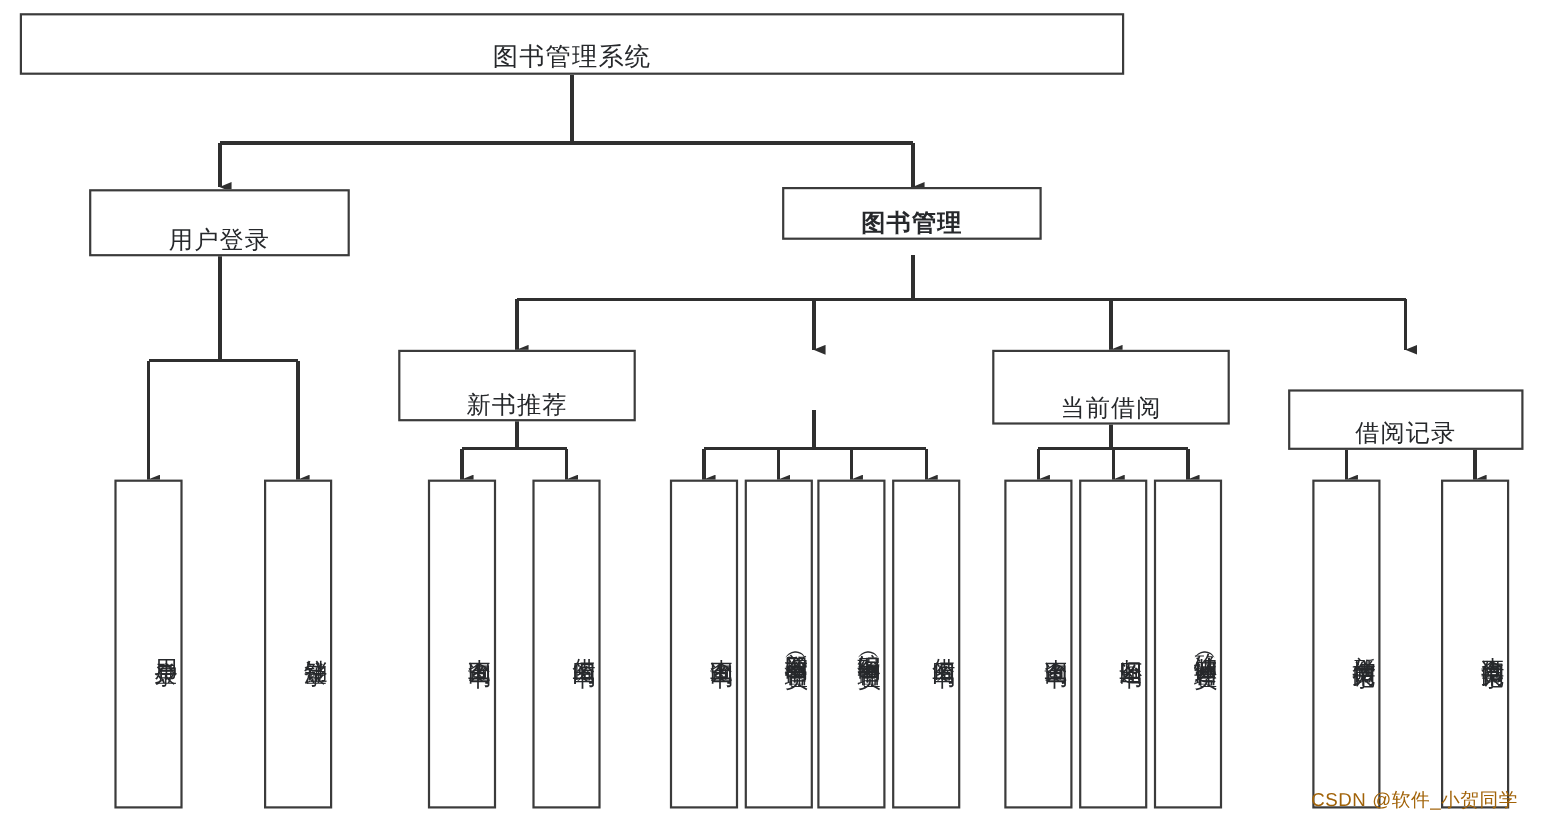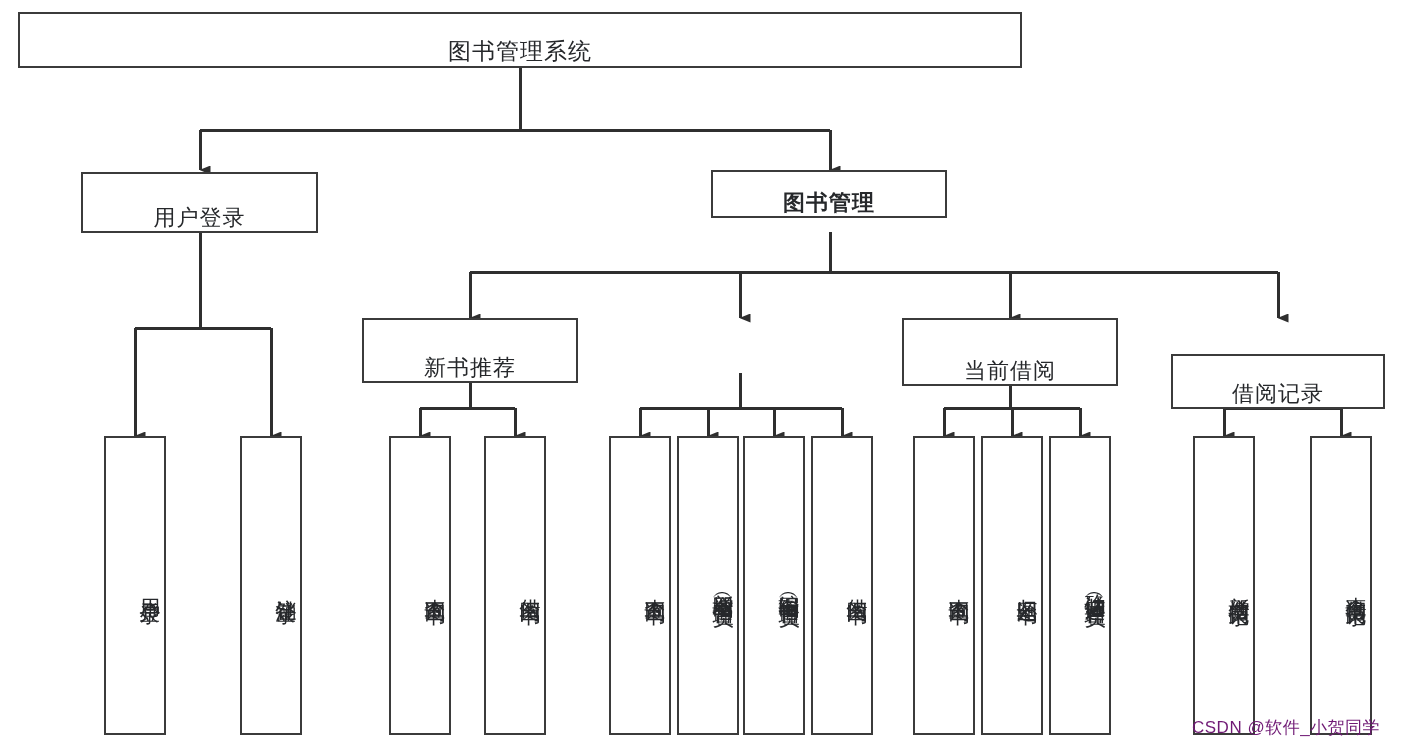--- a/index.html
+++ b/index.html
@@ -56,21 +56,21 @@
     justify-content: center;
   }
   .node.vert > span {
     writing-mode: vertical-rl;
     text-orientation: upright;
     display: block;
     max-height: 100%;
   }
   .watermark {
     position: absolute;
-    color: #701a75;
+    color: #a16207;
     font-size: 17px;
     letter-spacing: 0.5px;
     white-space: nowrap;
     user-select: none;
   }
 </style>
 </head>
 <body>
 
 <div id="diagram-root">

